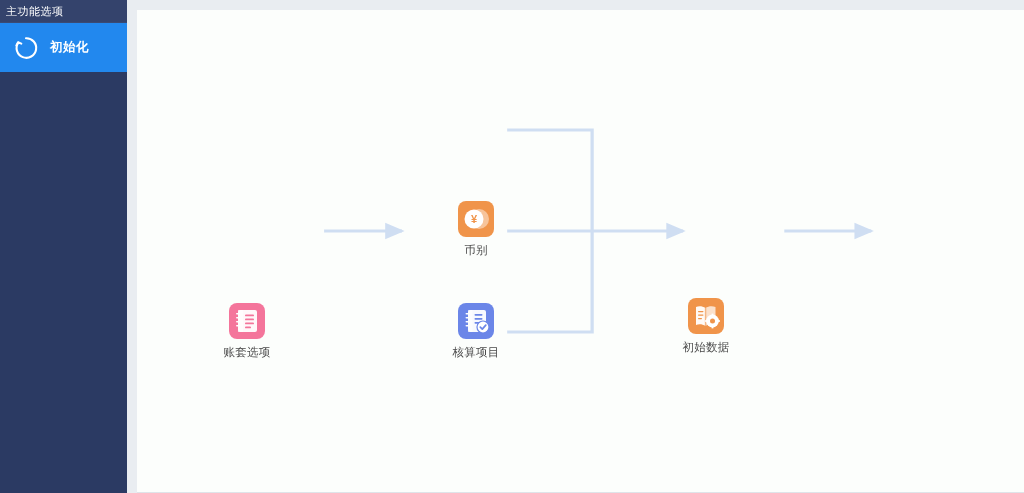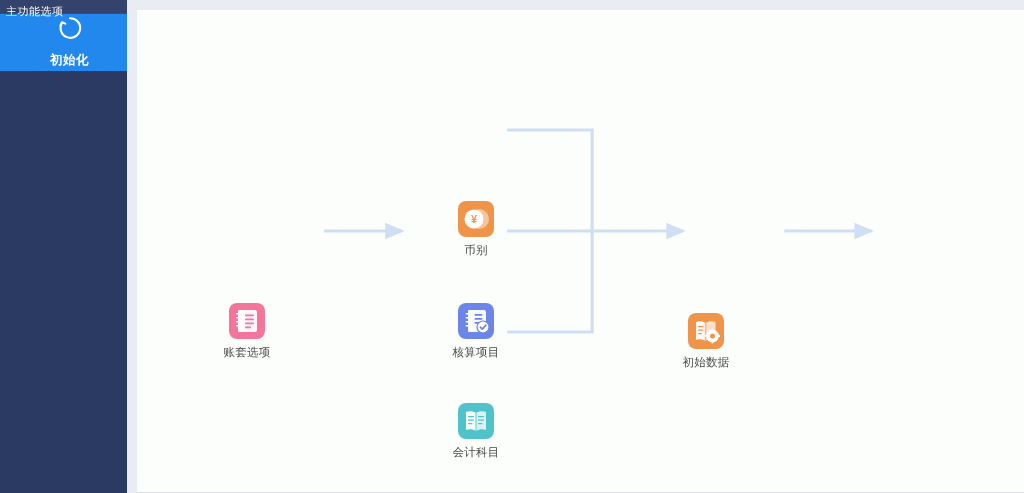--- a/index.html
+++ b/index.html
@@ -20,38 +20,37 @@
   
   .sidebar {
     position:relative;
     width:127px;
     height:493px;
     background:#2b3a63;
     flex:0 0 127px;
     overflow:hidden;
   }
   .sidebar-header {
-    height:14px;
+    height:23px;
     background:#34436c;
     color:#ffffff;
     font-size:11px;
     line-height:23px;
     padding-left:6px;
     letter-spacing:0.5px;
     white-space:nowrap;
     border-bottom:1px solid #3b4a73;
   }
   .sidebar-item {
-    height:57px;
+    height:49px;
     display:flex;
     align-items:center;
     padding-left:12px;
     gap:10px;
     cursor:pointer;
-    flex-direction:column;
   }
   .sidebar-item.active {
     background:#2288ee;
   }
   .sidebar-item .si-icon {
     width:28px; height:28px;
     flex:0 0 28px;
     display:block;
   }
   .sidebar-item .si-label {
@@ -197,39 +196,22 @@
             <rect x="7.5" y="14" width="4" height="1.6" rx="0.8" fill="#ffffff"></rect>
             <rect x="7.5" y="18" width="4" height="1.6" rx="0.8" fill="#ffffff"></rect>
             <rect x="7.5" y="22" width="4" height="1.6" rx="0.8" fill="#ffffff"></rect>
             <circle cx="25" cy="24" r="6" fill="#ffffff" stroke="#6b86e8" stroke-width="1.2"></circle>
             <path d="M22.3 24.1 L24.3 26.1 L27.8 22.1" fill="none" stroke="#6b86e8" stroke-width="1.7" stroke-linecap="round" stroke-linejoin="round"></path>
           </svg>
         </span>
         <span class="n-label">核算项目</span>
       </div>
 
-      <div class="node" style="left:301px; top:393px;">
-        <span class="n-icon">
-          <svg viewBox="0 0 36 36" width="36" height="36">
-            <rect x="0" y="0" width="36" height="36" rx="8" fill="#4fc3c9"></rect>
-            <path d="M18 10 C15 8 11 8 8 9 L8 27 C11 26 15 26 18 28 Z" fill="#ffffff" opacity="0.95"></path>
-            <path d="M18 10 C21 8 25 8 28 9 L28 27 C25 26 21 26 18 28 Z" fill="#ffffff" opacity="0.78"></path>
-            <rect x="10" y="13" width="6" height="1.2" rx="0.6" fill="#4fc3c9"></rect>
-            <rect x="10" y="16.5" width="6" height="1.2" rx="0.6" fill="#4fc3c9"></rect>
-            <rect x="10" y="20" width="4.5" height="1.2" rx="0.6" fill="#4fc3c9"></rect>
-            <rect x="20" y="13" width="6" height="1.2" rx="0.6" fill="#4fc3c9"></rect>
-            <rect x="20" y="16.5" width="6" height="1.2" rx="0.6" fill="#4fc3c9"></rect>
-            <rect x="20" y="20" width="4.5" height="1.2" rx="0.6" fill="#4fc3c9"></rect>
-            <rect x="17.2" y="10" width="1.6" height="18" fill="#4fc3c9" opacity="0.55"></rect>
-          </svg>
-        </span>
-        <span class="n-label">会计科目</span>
-      </div>
-
-      <div class="node" style="left:531px; top:303px;">
+
+      <div class="node" style="left:531px; top:288px;">
         <span class="n-icon">
           <svg viewBox="0 0 36 36" width="36" height="36">
             <rect x="0" y="0" width="36" height="36" rx="8" fill="#f0944a"></rect>
             <path d="M17.5 10 C14.5 8 10.5 8 8 9 L8 27 C10.5 26 14.5 26 17.5 28 Z" fill="#ffffff" opacity="0.95"></path>
             <path d="M17.5 10 C20.5 8 24.5 8 27.5 9 L27.5 27 C24.5 26 20.5 26 17.5 28 Z" fill="#ffffff" opacity="0.72"></path>
             <rect x="10" y="13" width="5.5" height="1.2" rx="0.6" fill="#f0944a"></rect>
             <rect x="10" y="16.5" width="5.5" height="1.2" rx="0.6" fill="#f0944a"></rect>
             <rect x="10" y="20" width="4" height="1.2" rx="0.6" fill="#f0944a"></rect>
             <rect x="16.8" y="10" width="1.5" height="18" fill="#f0944a" opacity="0.5"></rect>
             <circle cx="24.5" cy="23" r="6.4" fill="#ffffff"></circle>

